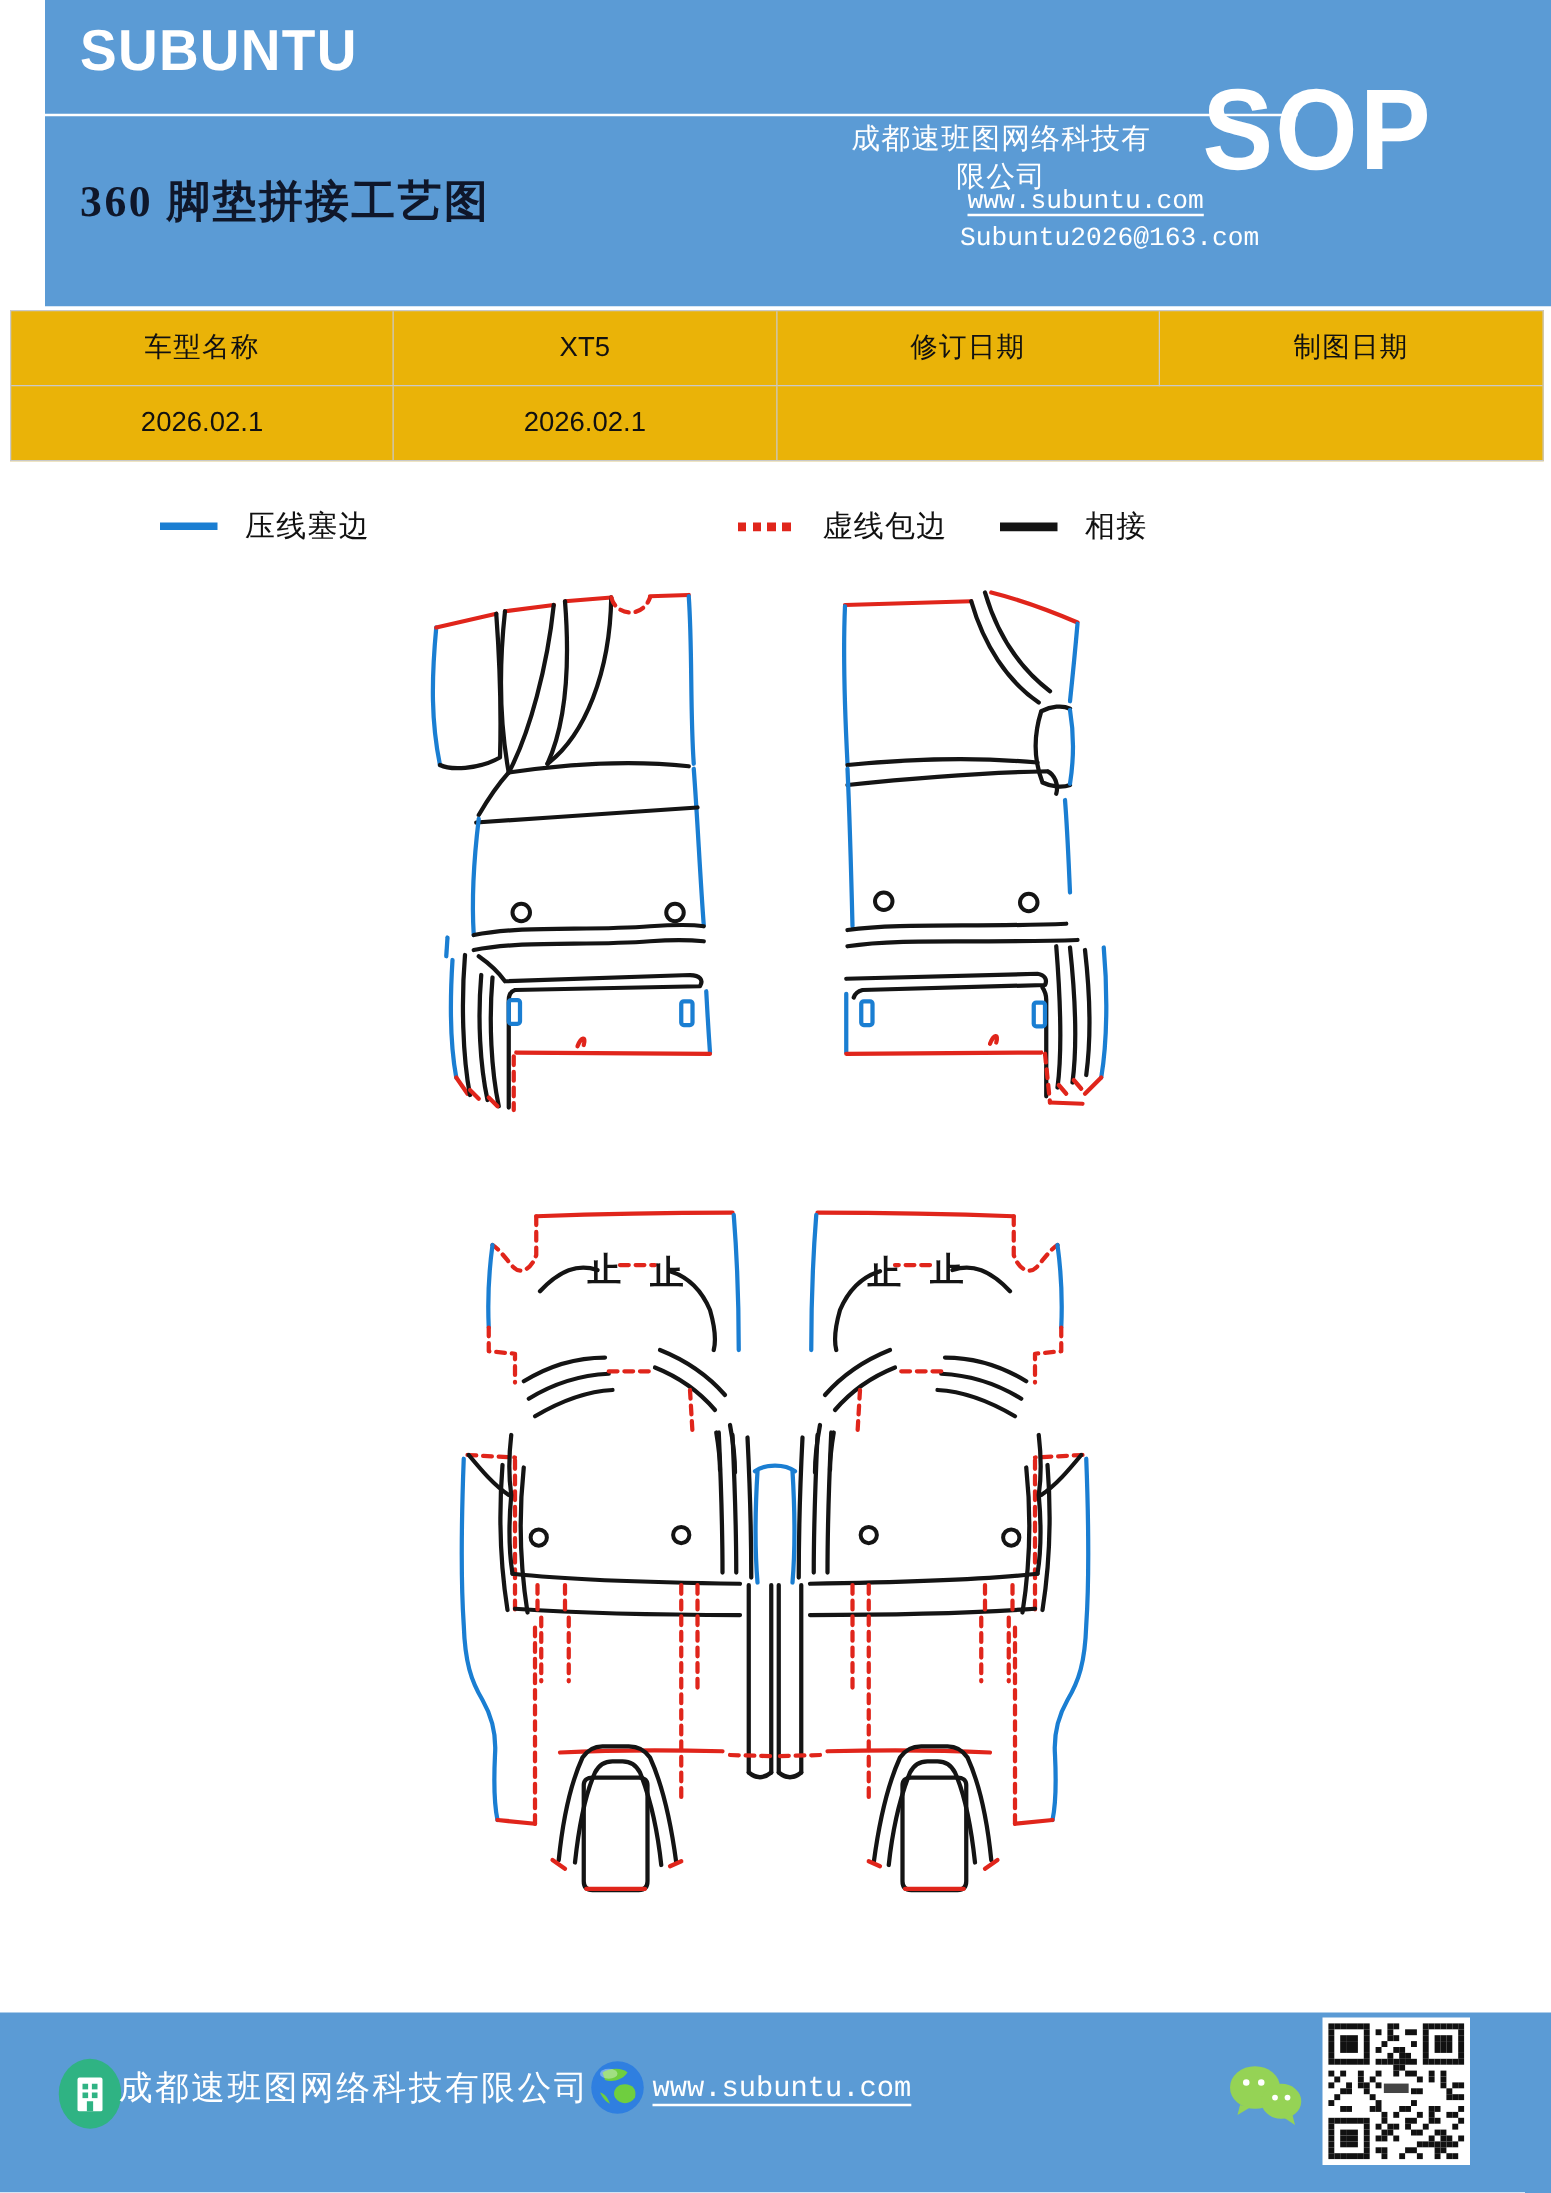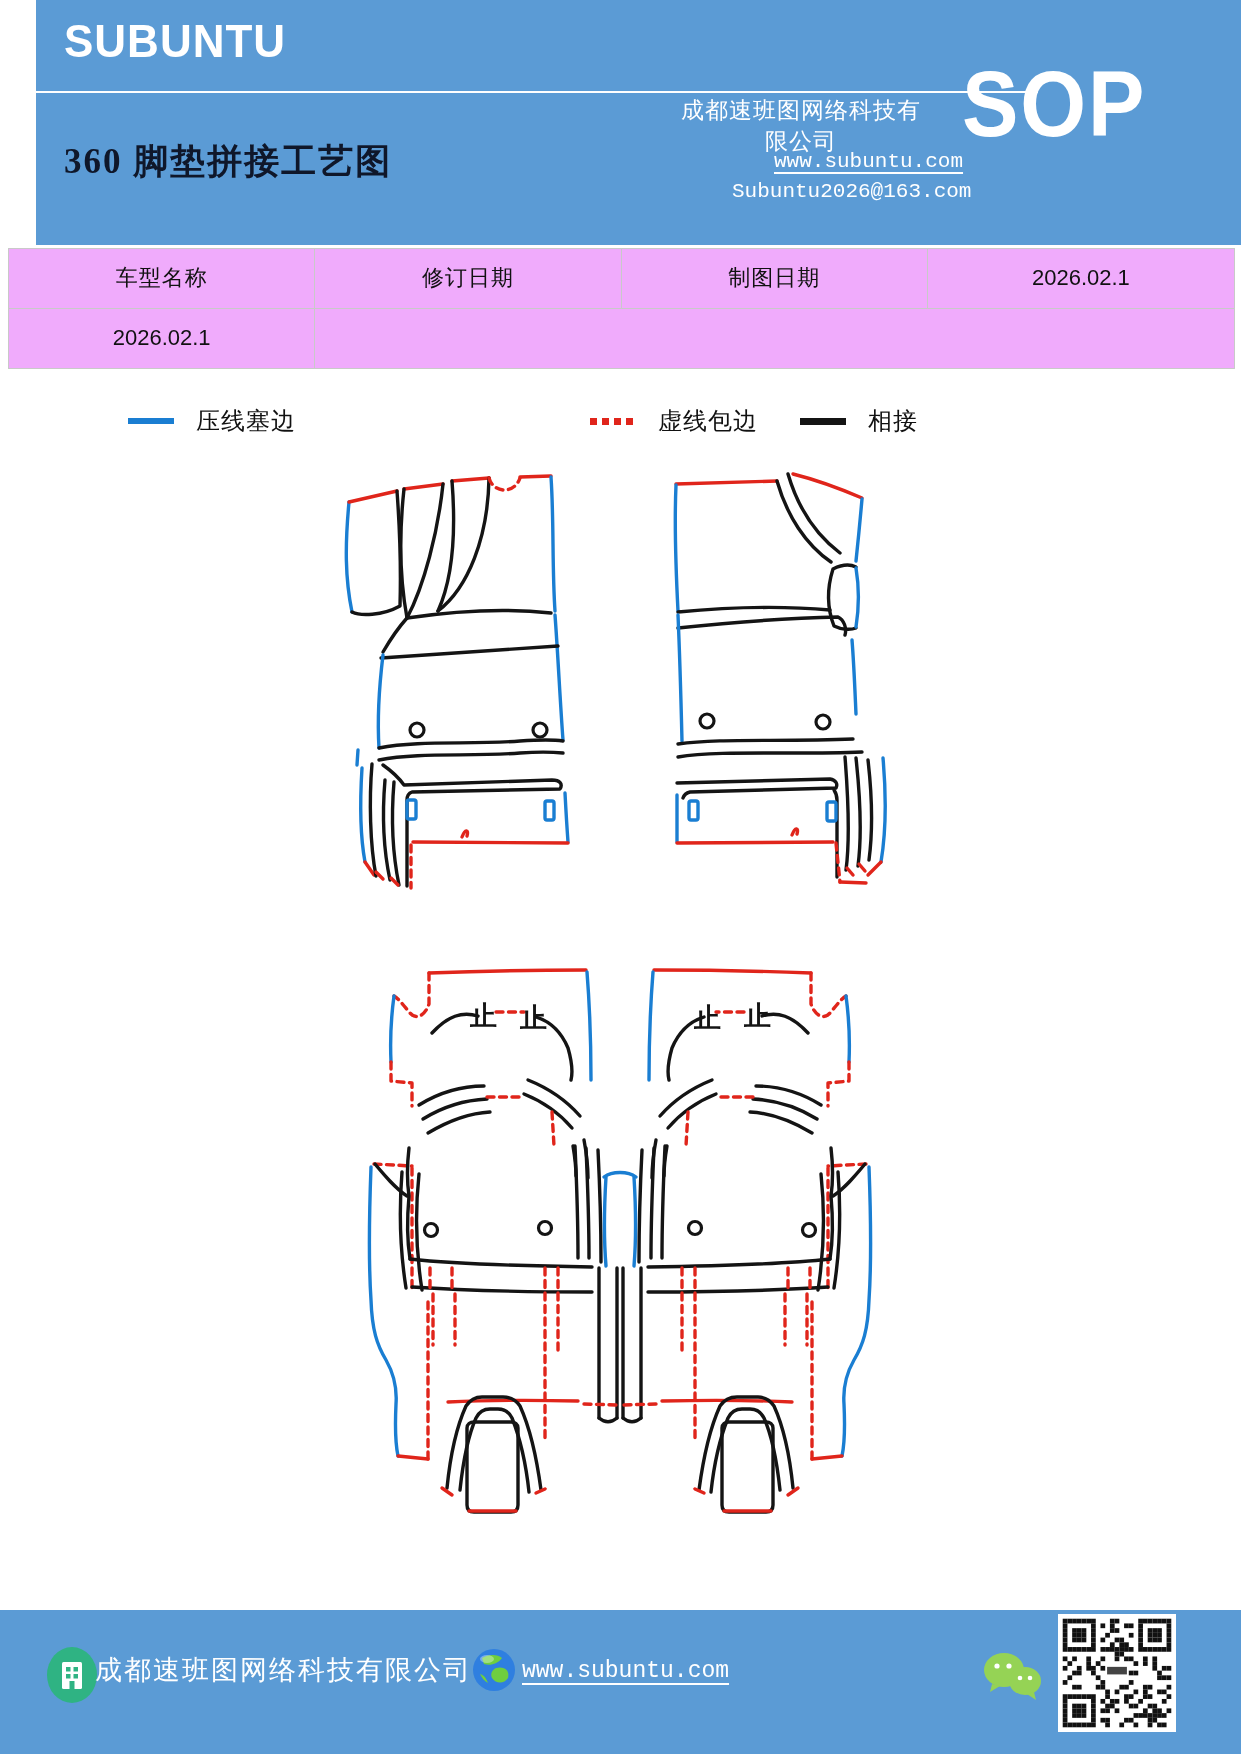--- a/index.html
+++ b/index.html
@@ -11,29 +11,29 @@
   .header{position:absolute;left:0;top:0;width:1241px;height:245px;background:#5b9bd5;margin-left:36px;}
   .brand{position:absolute;left:28px;top:16px;font-family:"Liberation Sans",sans-serif;
          font-weight:800;font-size:44px;letter-spacing:1px;color:#fff;transform:scaleY(1.05);}
   .hrule{position:absolute;left:0;top:91px;width:1002px;height:2px;background:#fff;}
   .doc-title{position:absolute;left:28px;top:138px;font-family:"Liberation Serif","DejaVu Serif",serif;
          font-size:35px;font-weight:600;color:#0f172a;letter-spacing:2px;}
   .h-company{position:absolute;left:635px;top:95px;width:260px;text-align:center;
          font-family:"Liberation Serif","DejaVu Serif",serif;font-size:23px;color:#fff;letter-spacing:1px;}
   .h-site{position:absolute;left:738px;top:150px;font-family:"Liberation Mono","DejaVu Sans Mono",monospace;
          font-size:21px;color:#fff;text-decoration:underline;text-underline-offset:5px;}
-  .h-mail{position:absolute;left:696px;top:180px;font-family:"Liberation Mono","DejaVu Sans Mono",monospace;
+  .h-mail{position:absolute;left:732px;top:180px;font-family:"Liberation Mono","DejaVu Sans Mono",monospace;
          font-size:21px;color:#fff;}
   .sop{position:absolute;left:926px;top:52px;font-family:"Liberation Sans",sans-serif;
          font-weight:700;font-size:92px;color:#fff;transform:scaleX(.92);transform-origin:left top;letter-spacing:2px;}
 
   
   .info-table{position:absolute;left:8px;top:248px;width:1225px;height:119px;
       display:grid;grid-template-columns:1fr 1fr 1fr 1fr;grid-template-rows:1fr 1fr;
-      border:1.5px solid #c9c9c9;background:#f0abfc;}
+      border:1.5px solid #c9c9c9;background:#eab308;}
   .cell{border-right:1.5px solid #c9c9c9;border-bottom:1.5px solid #c9c9c9;
       display:flex;align-items:center;justify-content:center;font-size:22px;}
   .cell:nth-child(4n){border-right:none;}
   .cell:nth-child(n+5){border-bottom:none;}
   .cell.lab{font-family:"Liberation Serif","DejaVu Serif",serif;letter-spacing:1px;}
   .cell.val{font-family:"Liberation Sans",sans-serif;}
 
   
   .legend{position:absolute;left:0;top:400px;width:1240px;height:42px;}
   .lg-item{position:absolute;top:0;height:42px;display:flex;align-items:center;}
@@ -71,20 +71,21 @@
   <div class="hrule"></div>
   <div class="doc-title">360 脚垫拼接工艺图</div>
   <div class="h-company">成都速班图网络科技有限公司</div>
   <a class="h-site" href="#">www.subuntu.com</a>
   <div class="h-mail">Subuntu2026@163.com</div>
   <div class="sop">SOP</div>
 </div>
 
 <div class="info-table">
   <div class="cell lab">车型名称</div>
+  <div class="cell val">XT5</div>
   <div class="cell lab">修订日期</div>
   <div class="cell lab">制图日期</div>
   <div class="cell val">2026.02.1</div>
   <div class="cell val">2026.02.1</div>
 </div>
 
 <div class="legend">
   <div class="lg-item" style="left:128px">
     <span class="lg-swatch sw-blue"></span>
     <span class="lg-label">压线塞边</span>

